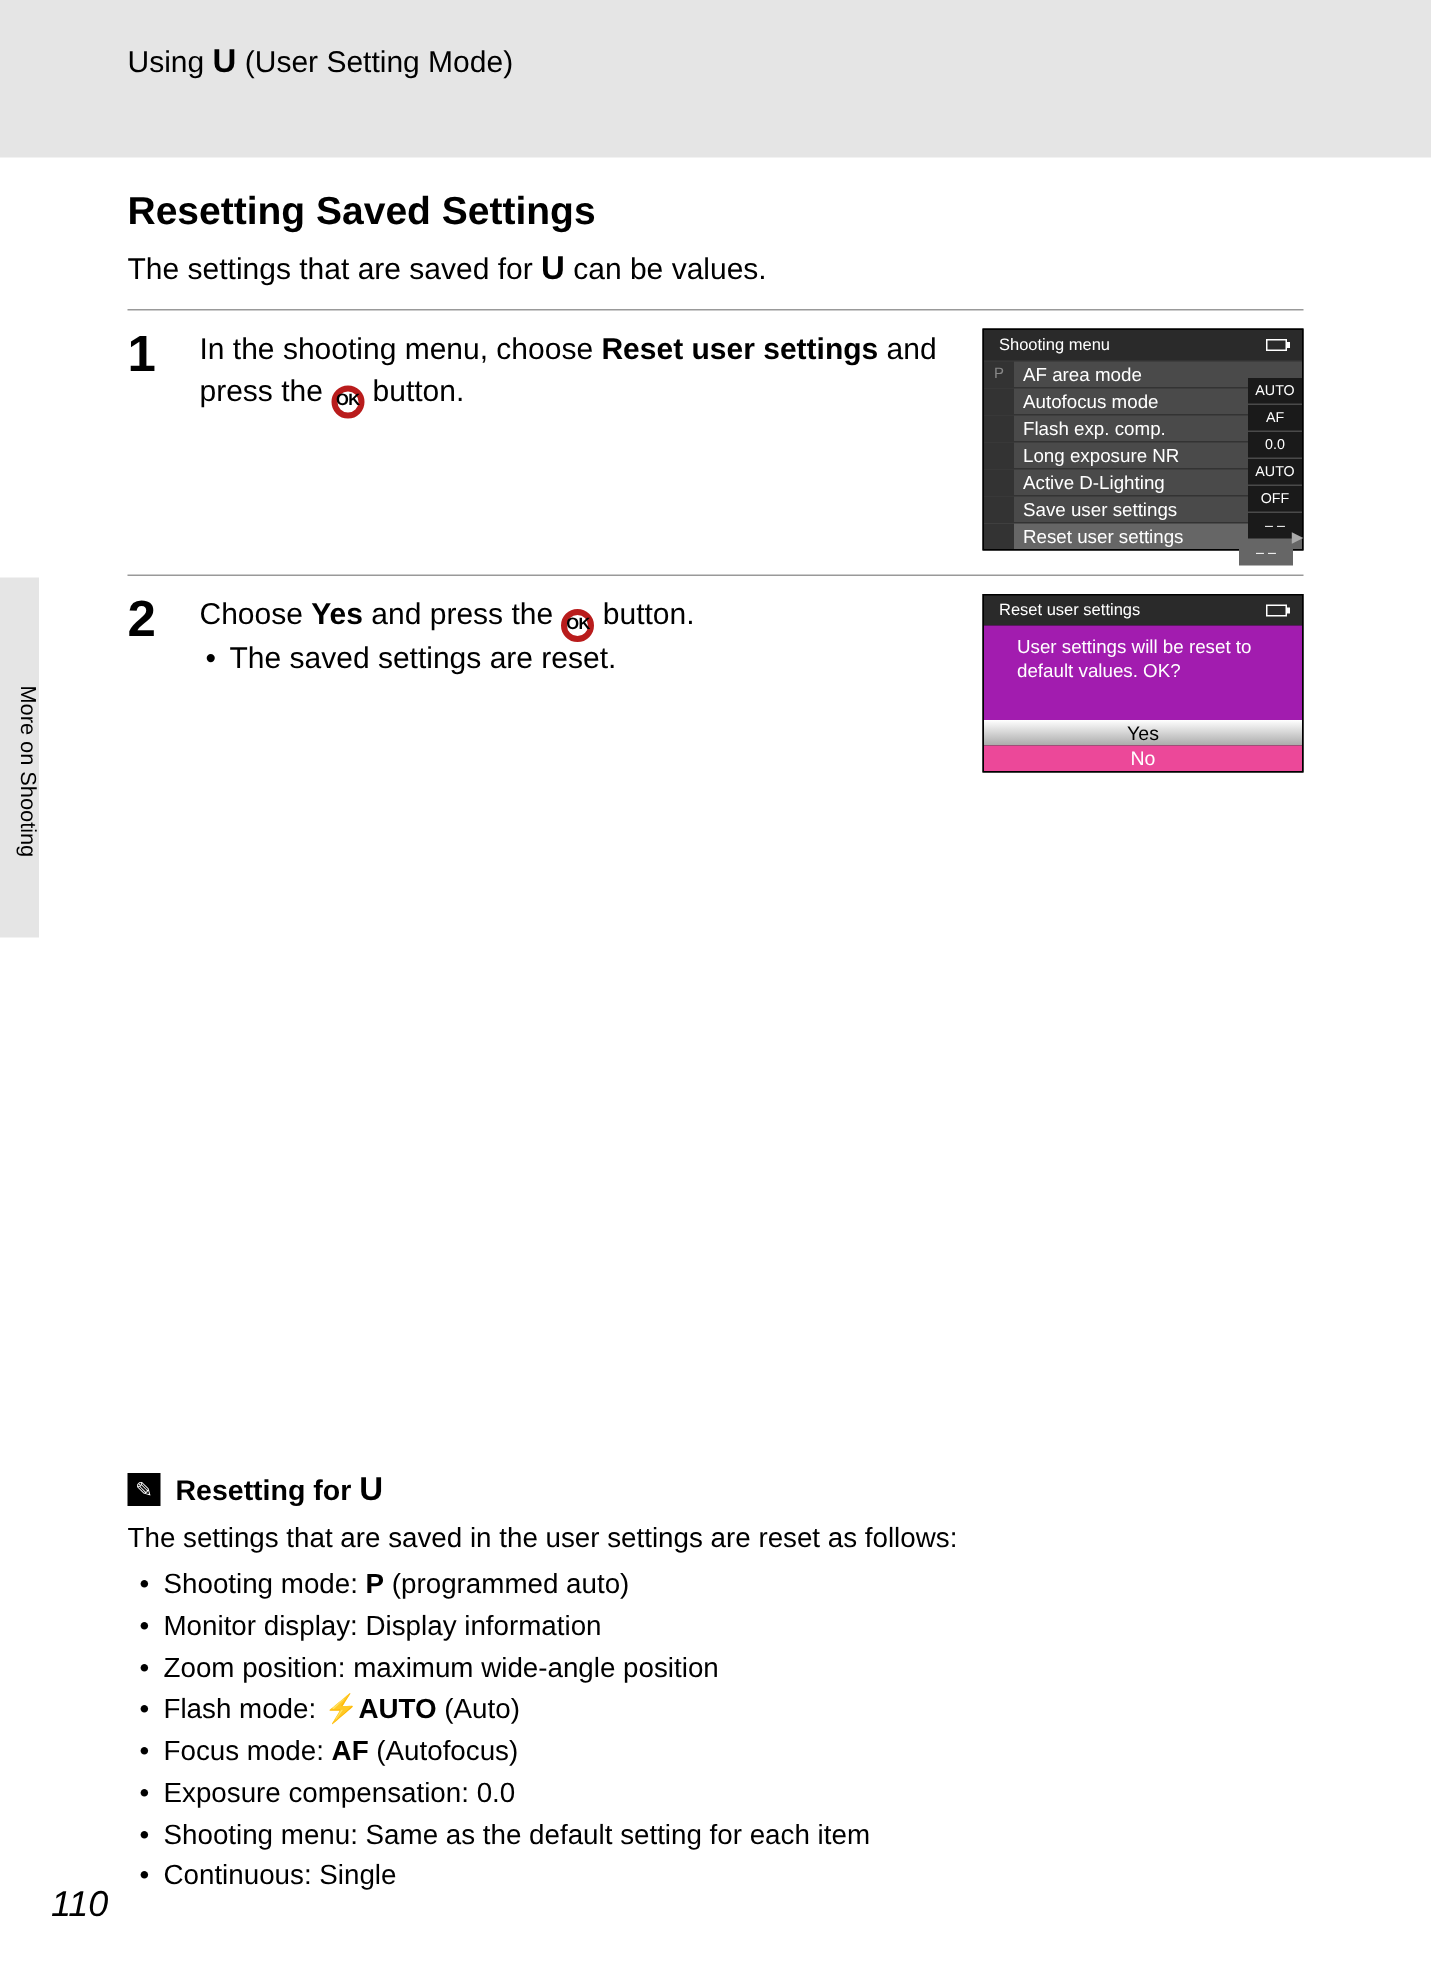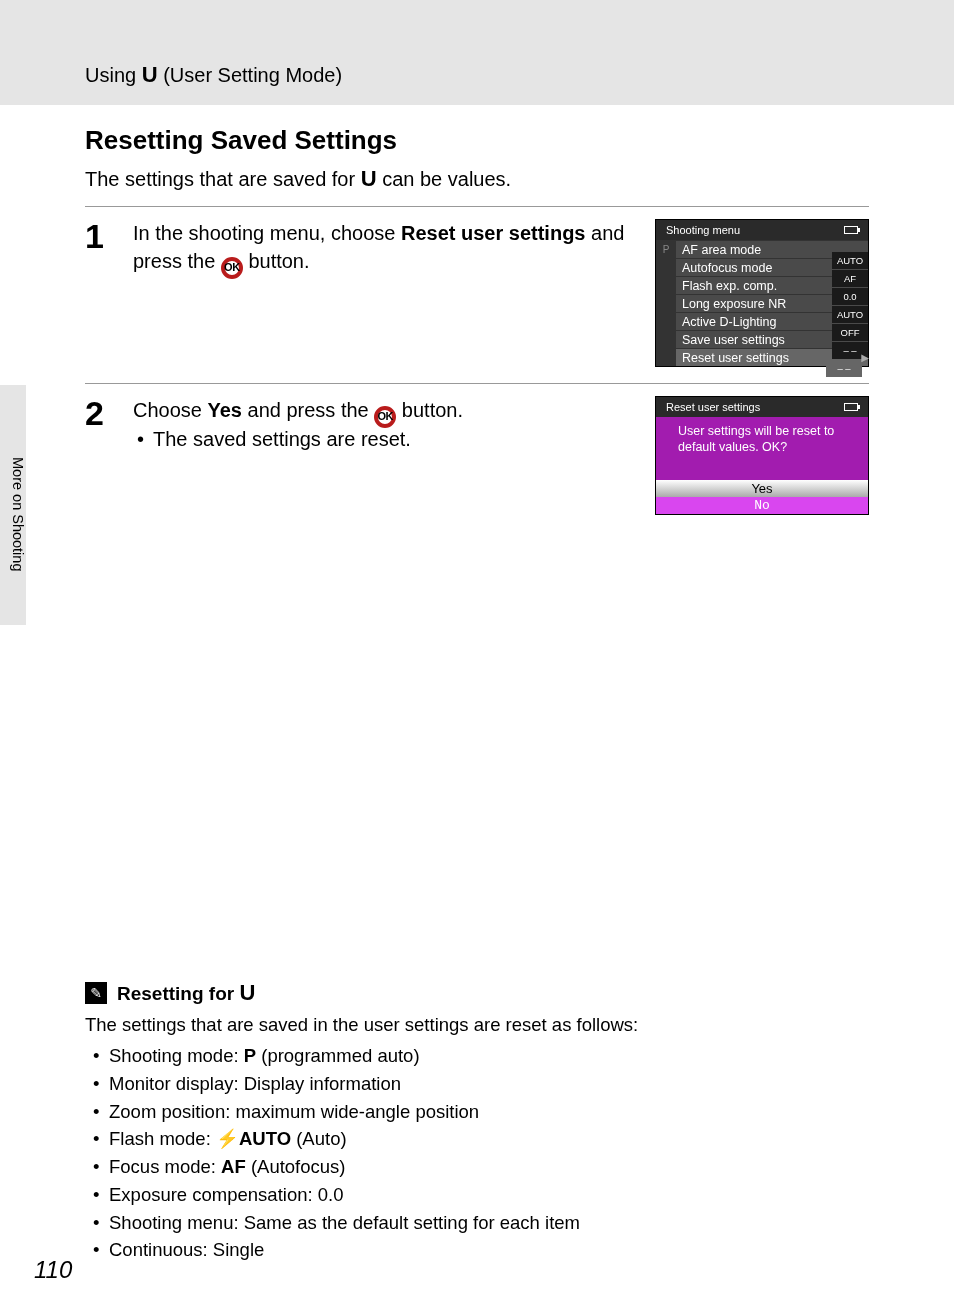--- a/index.html
+++ b/index.html
@@ -8,21 +8,21 @@
     height: 1314px;
     background: #fff;
     font-family: Arial, Helvetica, sans-serif;
     color: #000;
     position: relative;
     font-size: 18px;
   }
   .header-bar {
     background: #e5e5e5;
     height: 105px;
-    padding: 62px 0 0 85px;
+    padding: 28px 0 0 85px;
     font-size: 20px;
     font-weight: 400;
   }
   .content {
     padding: 20px 85px 0 85px;
   }
   h1 {
     font-size: 26px;
     font-weight: bold;
     margin-bottom: 10px;
@@ -154,21 +154,21 @@
     font-size: 12.5px;
     line-height: 1.3;
   }
   .lcd2-opt {
     text-align:center;
     font-size:13px;
     color:#000;
     padding:1px 0;
   }
   .lcd2-yes { background: linear-gradient(#fff,#aaa); }
-  .lcd2-no { background: #d946ef; color:#fff;font-family:Liberation Mono, monospace; }
+  .lcd2-no { background: #ec4899; color:#fff; }
 
   .side-tab {
     position: absolute;
     left: 0; top: 385px;
     width: 26px;
     background: #e5e5e5;
     writing-mode: vertical-rl;
     padding: 72px 0 16px 0;
     font-size: 14.5px;
     text-align: left;

